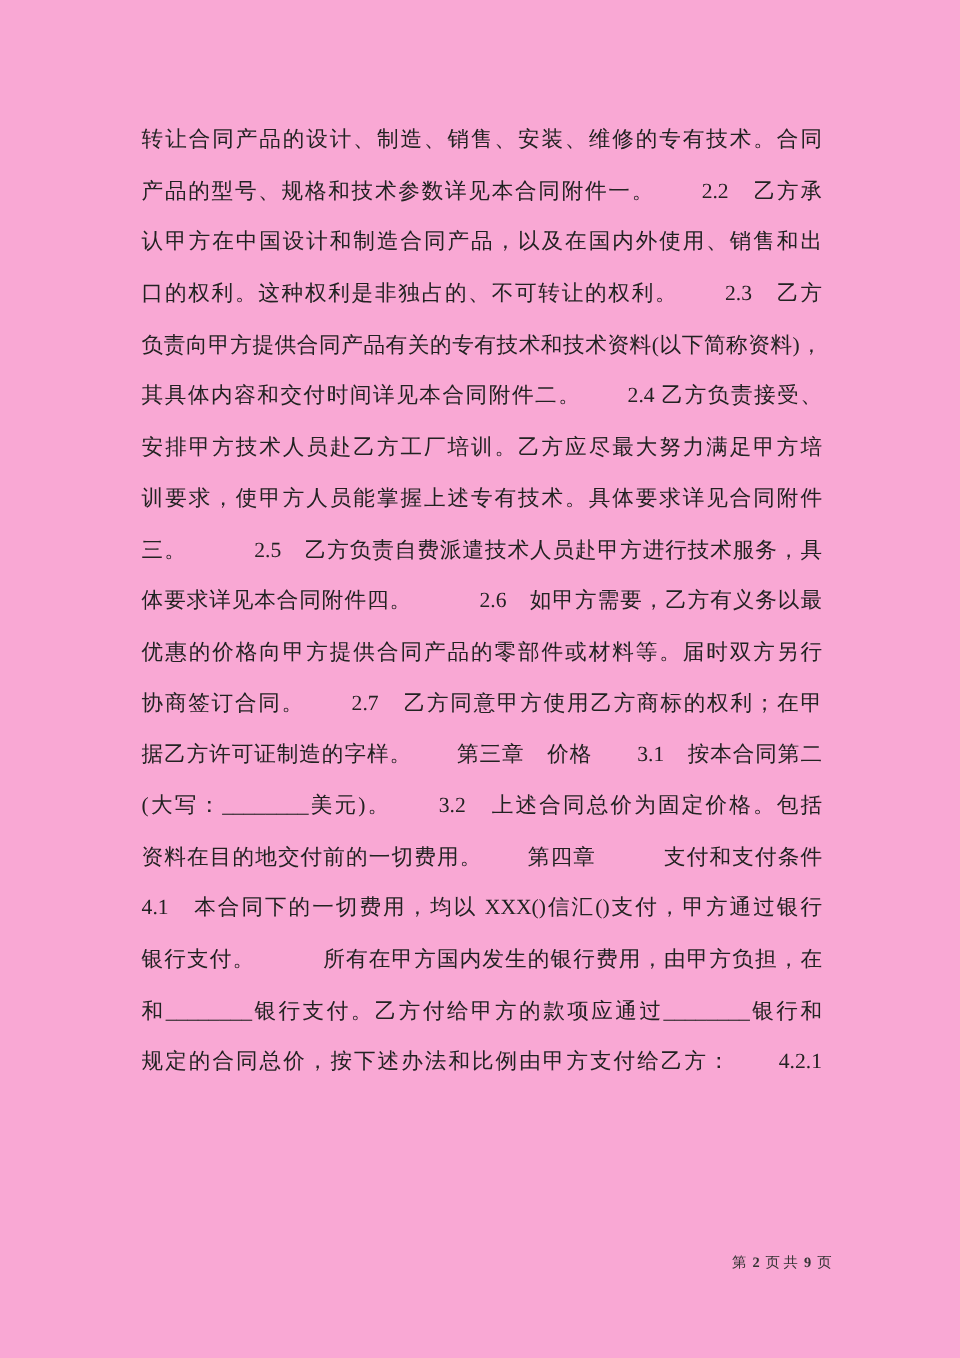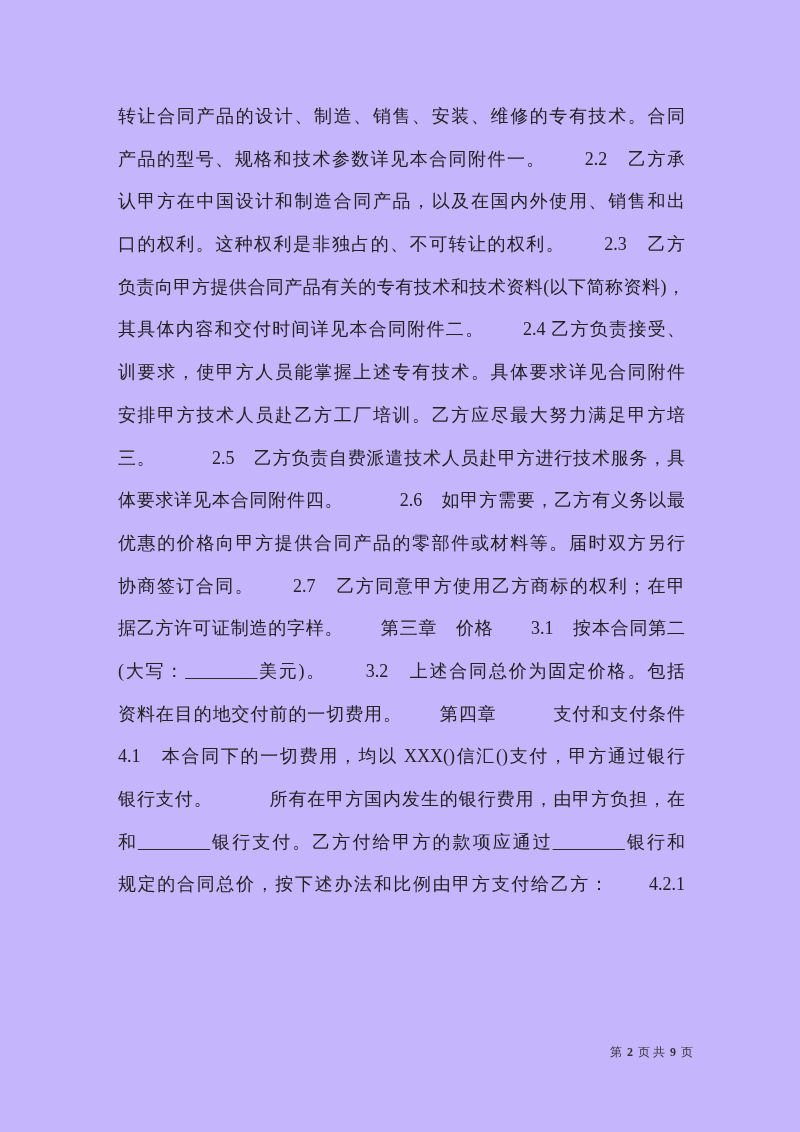--- a/index.html
+++ b/index.html
@@ -4,21 +4,21 @@
 <style>
   html, body {
     margin: 0;
     padding: 0;
     background: #ffffff;
   }
   .page {
     position: relative;
     width: 800px;
     height: 1132px;
-    background: #c4b5fd;
+    background: #f9a8d4;
     overflow: hidden;
     font-family: "Liberation Serif", "DejaVu Serif", serif;
   }
   .doc-body {
     position: absolute;
     left: 118px;
     top: 95px;
     width: 567px;
     color: #222222;
     font-size: 18px;
@@ -53,22 +53,22 @@
 
 <div class="page">
 
   <div class="doc-body">
       <div class="doc-line">转让合同产品的设计、制造、销售、安装、维修的专有技术。合同</div>
       <div class="doc-line">产品的型号、规格和技术参数详见本合同附件一。　　2.2　乙方承</div>
       <div class="doc-line">认甲方在中国设计和制造合同产品，以及在国内外使用、销售和出</div>
       <div class="doc-line">口的权利。这种权利是非独占的、不可转让的权利。　　2.3　乙方</div>
       <div class="doc-line">负责向甲方提供合同产品有关的专有技术和技术资料(以下简称资料)，</div>
       <div class="doc-line">其具体内容和交付时间详见本合同附件二。　　2.4 乙方负责接受、</div>
+      <div class="doc-line">安排甲方技术人员赴乙方工厂培训。乙方应尽最大努力满足甲方培</div>
       <div class="doc-line">训要求，使甲方人员能掌握上述专有技术。具体要求详见合同附件</div>
-      <div class="doc-line">安排甲方技术人员赴乙方工厂培训。乙方应尽最大努力满足甲方培</div>
       <div class="doc-line">三。　　　2.5　乙方负责自费派遣技术人员赴甲方进行技术服务，具</div>
       <div class="doc-line">体要求详见本合同附件四。　　　2.6　如甲方需要，乙方有义务以最</div>
       <div class="doc-line">优惠的价格向甲方提供合同产品的零部件或材料等。届时双方另行</div>
       <div class="doc-line">协商签订合同。　　2.7　乙方同意甲方使用乙方商标的权利；在甲</div>
       <div class="doc-line">据乙方许可证制造的字样。　　第三章　价格　　3.1　按本合同第二</div>
       <div class="doc-line">(大写：________美元)。　　3.2　上述合同总价为固定价格。包括</div>
       <div class="doc-line">资料在目的地交付前的一切费用。　　第四章　　　支付和支付条件</div>
       <div class="doc-line">4.1　本合同下的一切费用，均以 XXX()信汇()支付，甲方通过银行</div>
       <div class="doc-line">银行支付。　　　所有在甲方国内发生的银行费用，由甲方负担，在</div>
       <div class="doc-line">和________银行支付。乙方付给甲方的款项应通过________银行和</div>

